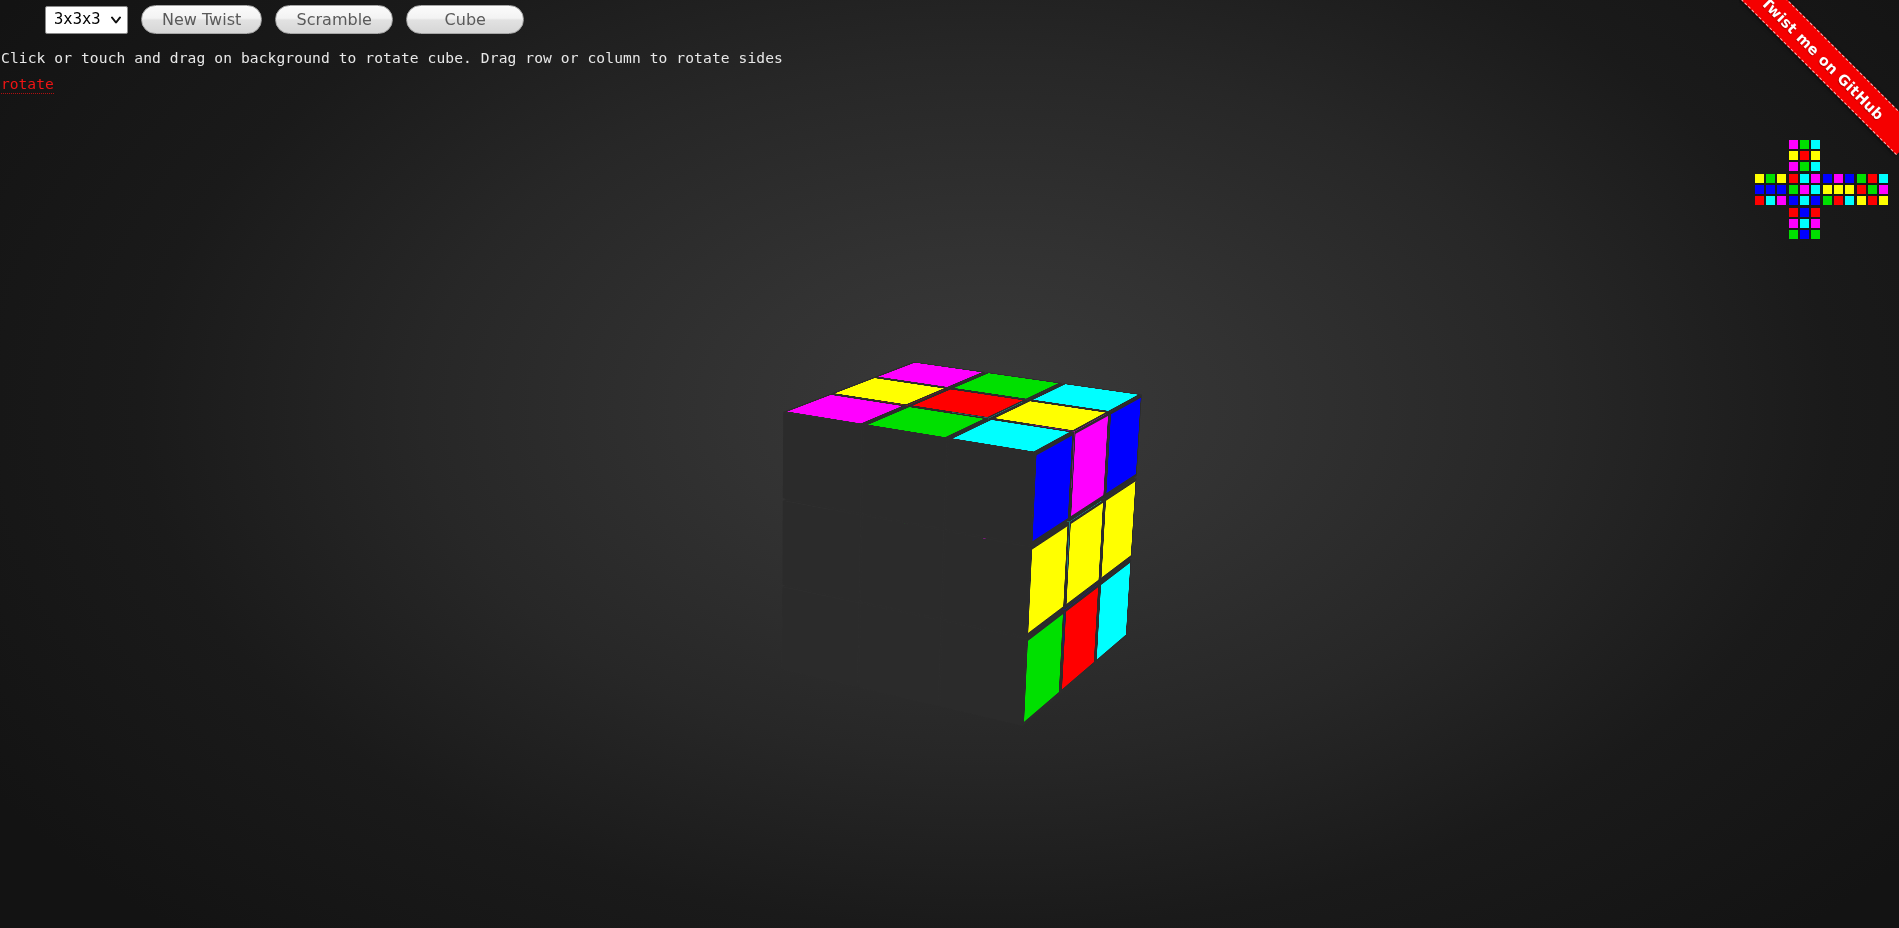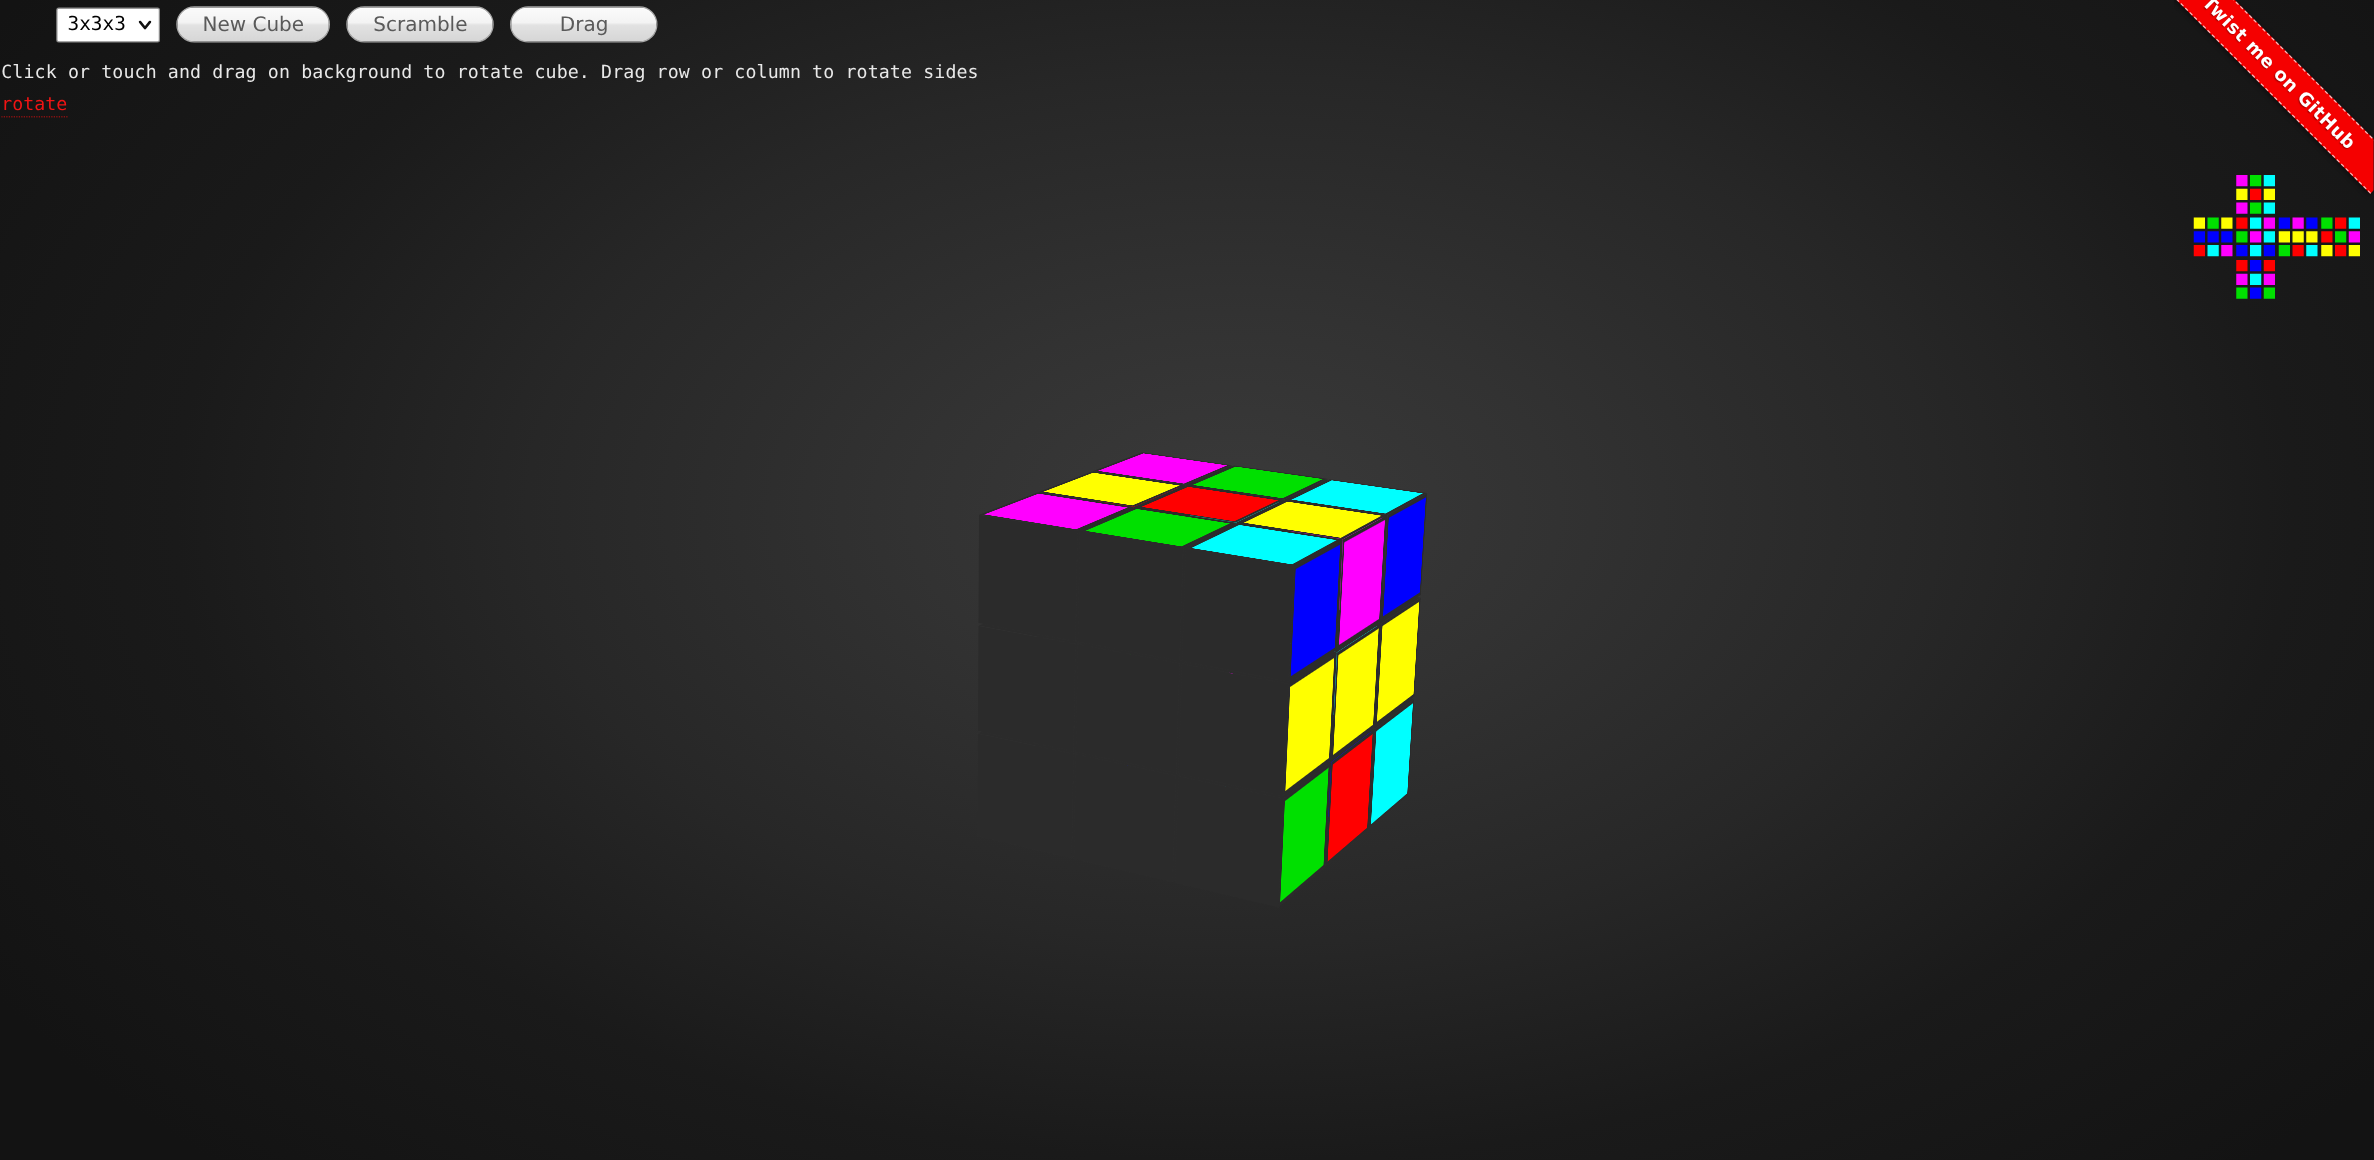--- a/index.html
+++ b/index.html
@@ -185,23 +185,23 @@
 </head>
 <body>
 
 <div id="toolbar">
   <span class="select-wrap">
     <select id="cube-size-select"><option value="2x2x2">2x2x2</option><option value="3x3x3" selected="">3x3x3</option><option value="4x4x4">4x4x4</option><option value="5x5x5">5x5x5</option></select>
     <svg class="select-chevron" viewBox="0 0 10 7">
       <path d="M1 1 L5 6 L9 1" stroke="#111" stroke-width="2" fill="none" stroke-linecap="square"></path>
     </svg>
   </span>
-  <button class="btn">New Cube</button>
+  <button class="btn">New Twist</button>
   <button class="btn">Scramble</button>
-  <button class="btn">Drag</button>
+  <button class="btn">Cube</button>
 </div>
 
 <div id="instructions">Click or touch and drag on background to rotate cube. Drag row or column to rotate sides</div>
 <a id="donate-link" href="#">rotate</a>
 
 <div id="github-ribbon">
   <div class="band">
     <span>Twist me on GitHub</span>
   </div>
 </div>

